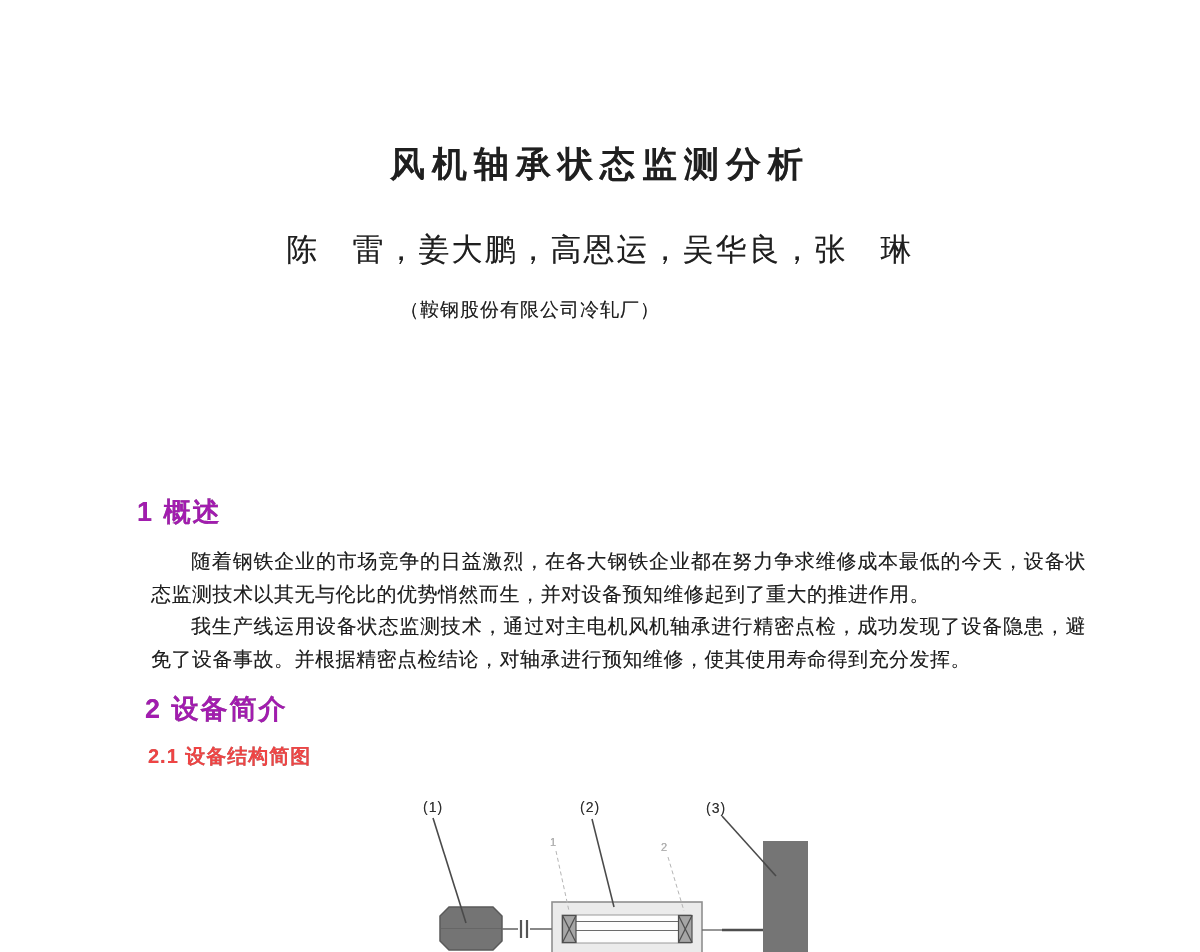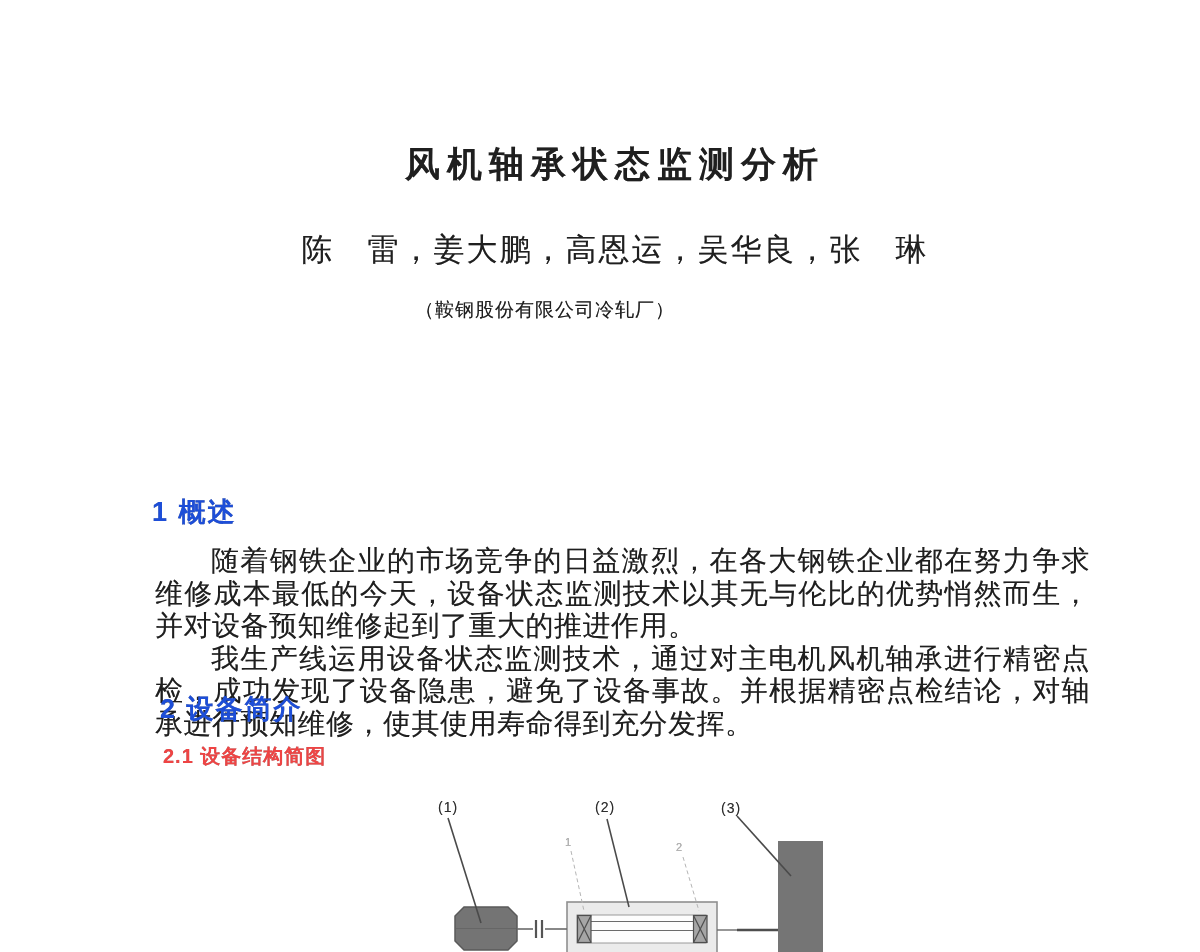--- a/index.html
+++ b/index.html
@@ -2,21 +2,21 @@
 <html style="--color-text: #1f1f1f; --color-motor_fill: #747474; --color-motor_stroke: #5a5a5a; --color-fan_fill: #757575; --color-housing_fill: #ebebeb; --color-housing_stroke: #8f8f8f; --color-bearing_fill: #a6a6a6; --color-bearing_stroke: #4f4f4f; --color-shaft: #6b6b6b; --color-leader: #4a4a4a; --color-faint: #b5b5b5;"><head>
 <meta charset="utf-8">
 <style>
   html,body{margin:0;padding:0;}
   body{
     width:1200px;height:952px;overflow:hidden;position:relative;
     background:#ffffff;color:var(--color-text,#1f1f1f);
     font-family:"Liberation Serif", serif;
     text-shadow:0 0 .5px rgba(40,40,40,.5);
   }
-  .page{position:absolute;inset:0;margin-left:15px;}
+  .page{position:absolute;inset:0;}
   .title{
     position:absolute;top:141px;left:0;width:1200px;margin:0;
     text-align:center;font-size:35px;font-weight:bold;letter-spacing:7px;
   }
   .authors{
     position:absolute;top:229px;left:0;width:1200px;
     text-align:center;font-size:31px;letter-spacing:2px;
   }
   .affiliation{
     position:absolute;top:297px;left:0;width:1060px;
@@ -28,32 +28,32 @@
   }
   .abstract p{margin:0;}
   .abstract .label{
     font-family:"Liberation Sans",sans-serif;font-weight:bold;
     letter-spacing:1px;margin-right:4px;
   }
   .kw{margin-top:3px !important;}
   .sec-h{
     position:absolute;margin:0;
     font-family:"Liberation Sans",sans-serif;font-weight:600;
-    font-size:27px;letter-spacing:2px;color:#1d4ed8;
+    font-size:27px;letter-spacing:2px;color:#a21caf;
   }
   .h-s1{top:494px;left:137px;}
   .h-s2{top:691px;left:145px;}
   .h-s21{
     position:absolute;top:743px;left:148px;margin:0;
     font-family:"Liberation Sans",sans-serif;font-weight:bold;
     font-size:20px;letter-spacing:1px;color:#ef4444;
   }
   .body-block{
-    position:absolute;top:545px;left:140px;width:935px;
-    font-size:28px;line-height:32.5px;text-align:justify;letter-spacing:.5px;
+    position:absolute;top:545px;left:151px;width:935px;
+    font-size:20px;line-height:32.5px;text-align:justify;letter-spacing:.5px;
   }
   .body-block p{margin:0;text-indent:2em;}
   .diagram{position:absolute;top:780px;left:0;}
   .diagram text{
     font-family:"Liberation Sans",sans-serif;font-size:14px;
     fill:#2e2e2e;letter-spacing:1px;
   }
   .diagram .part-label{font-size:11px;fill:var(--color-faint,#b5b5b5);letter-spacing:0;}
 </style>
 </head>

